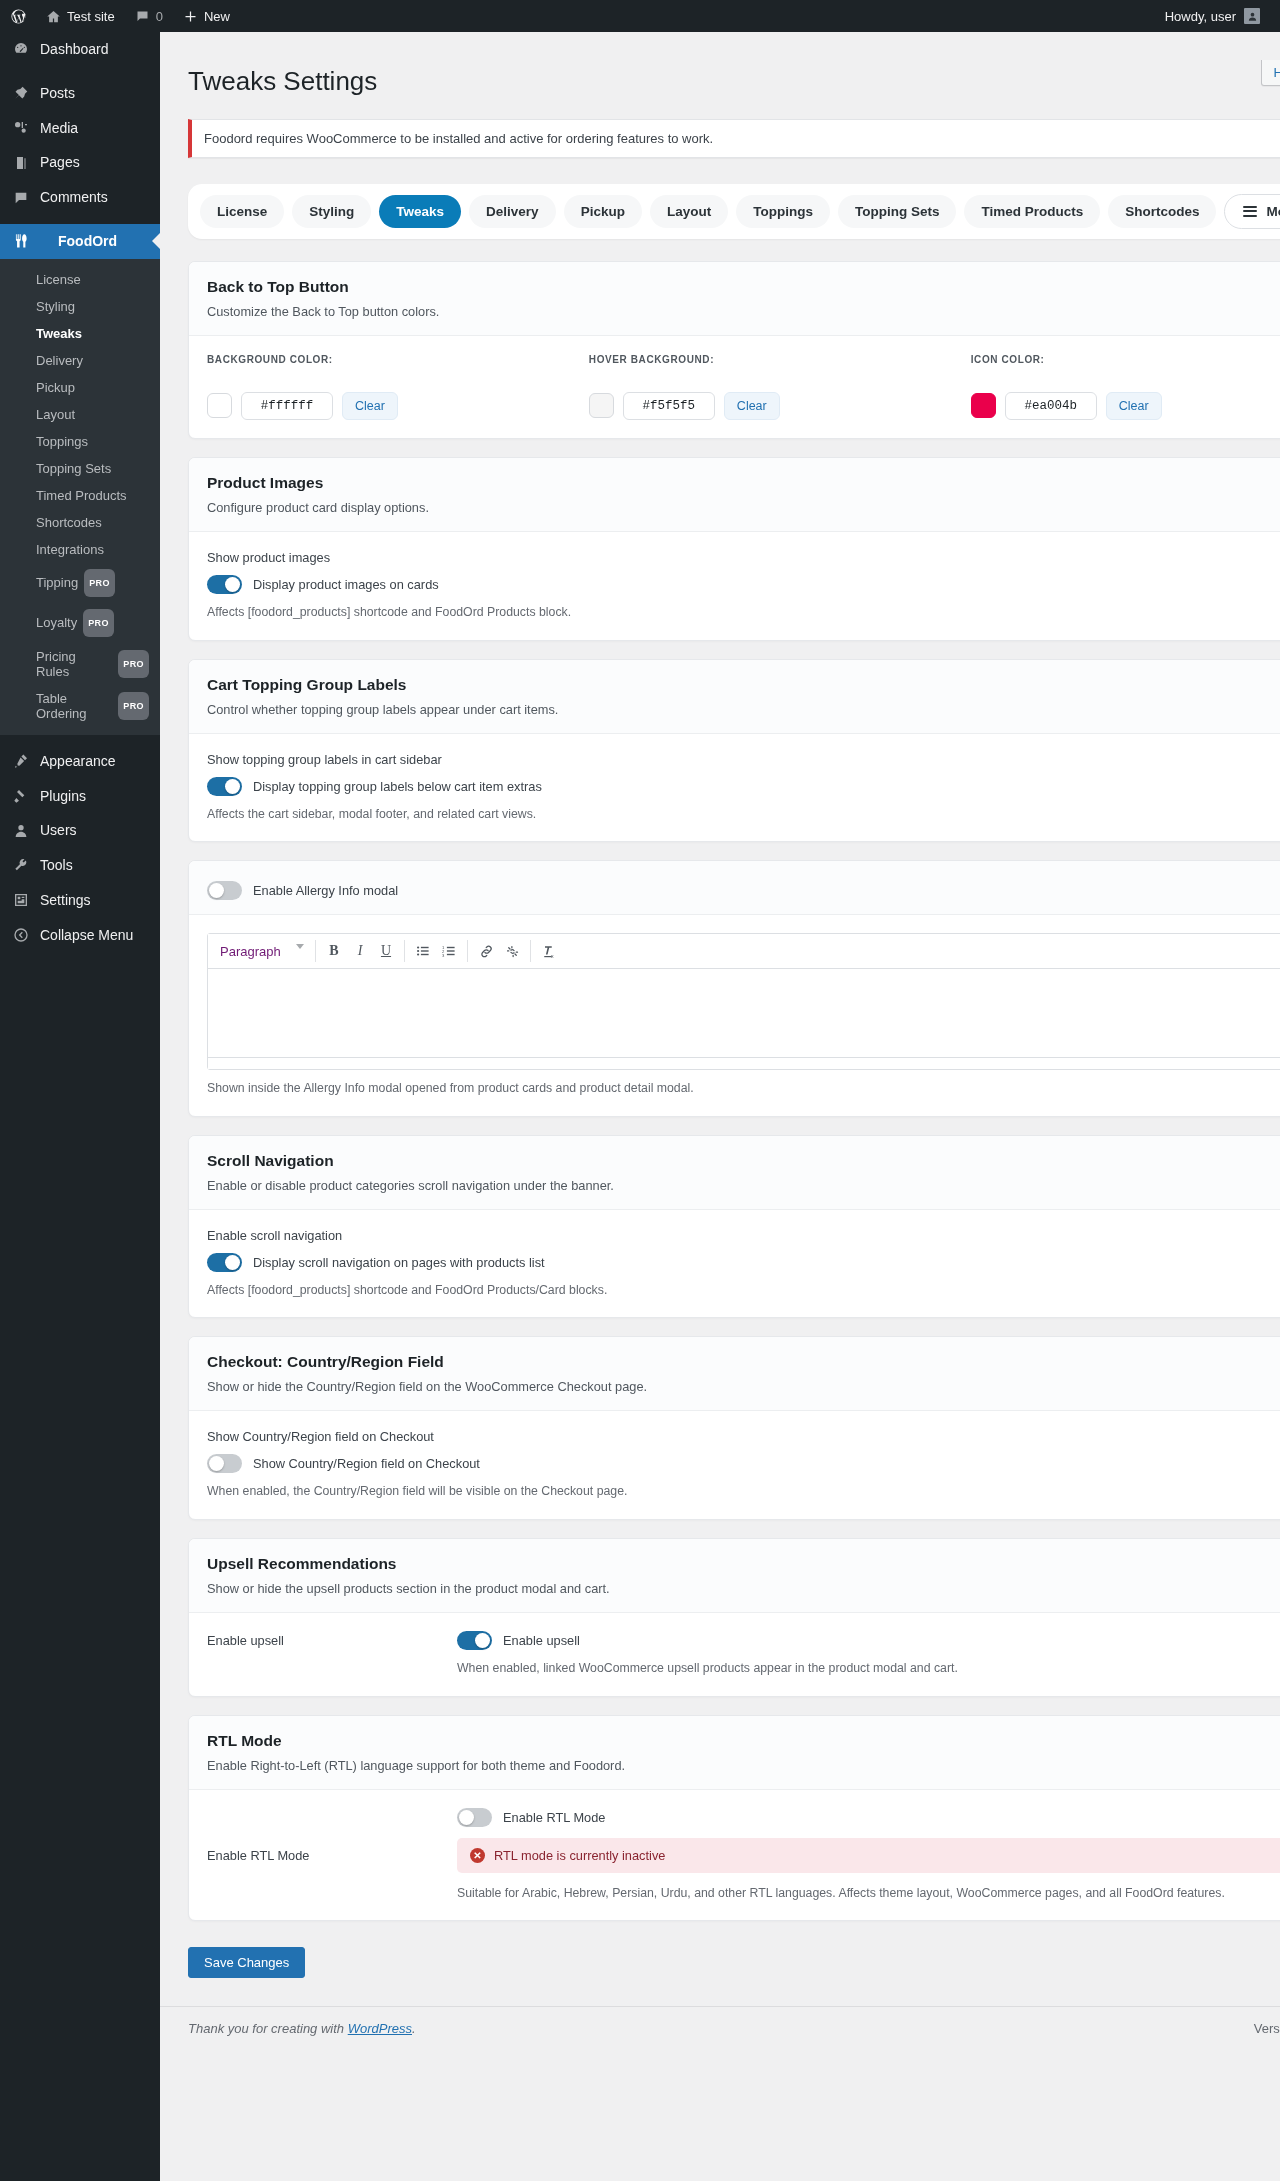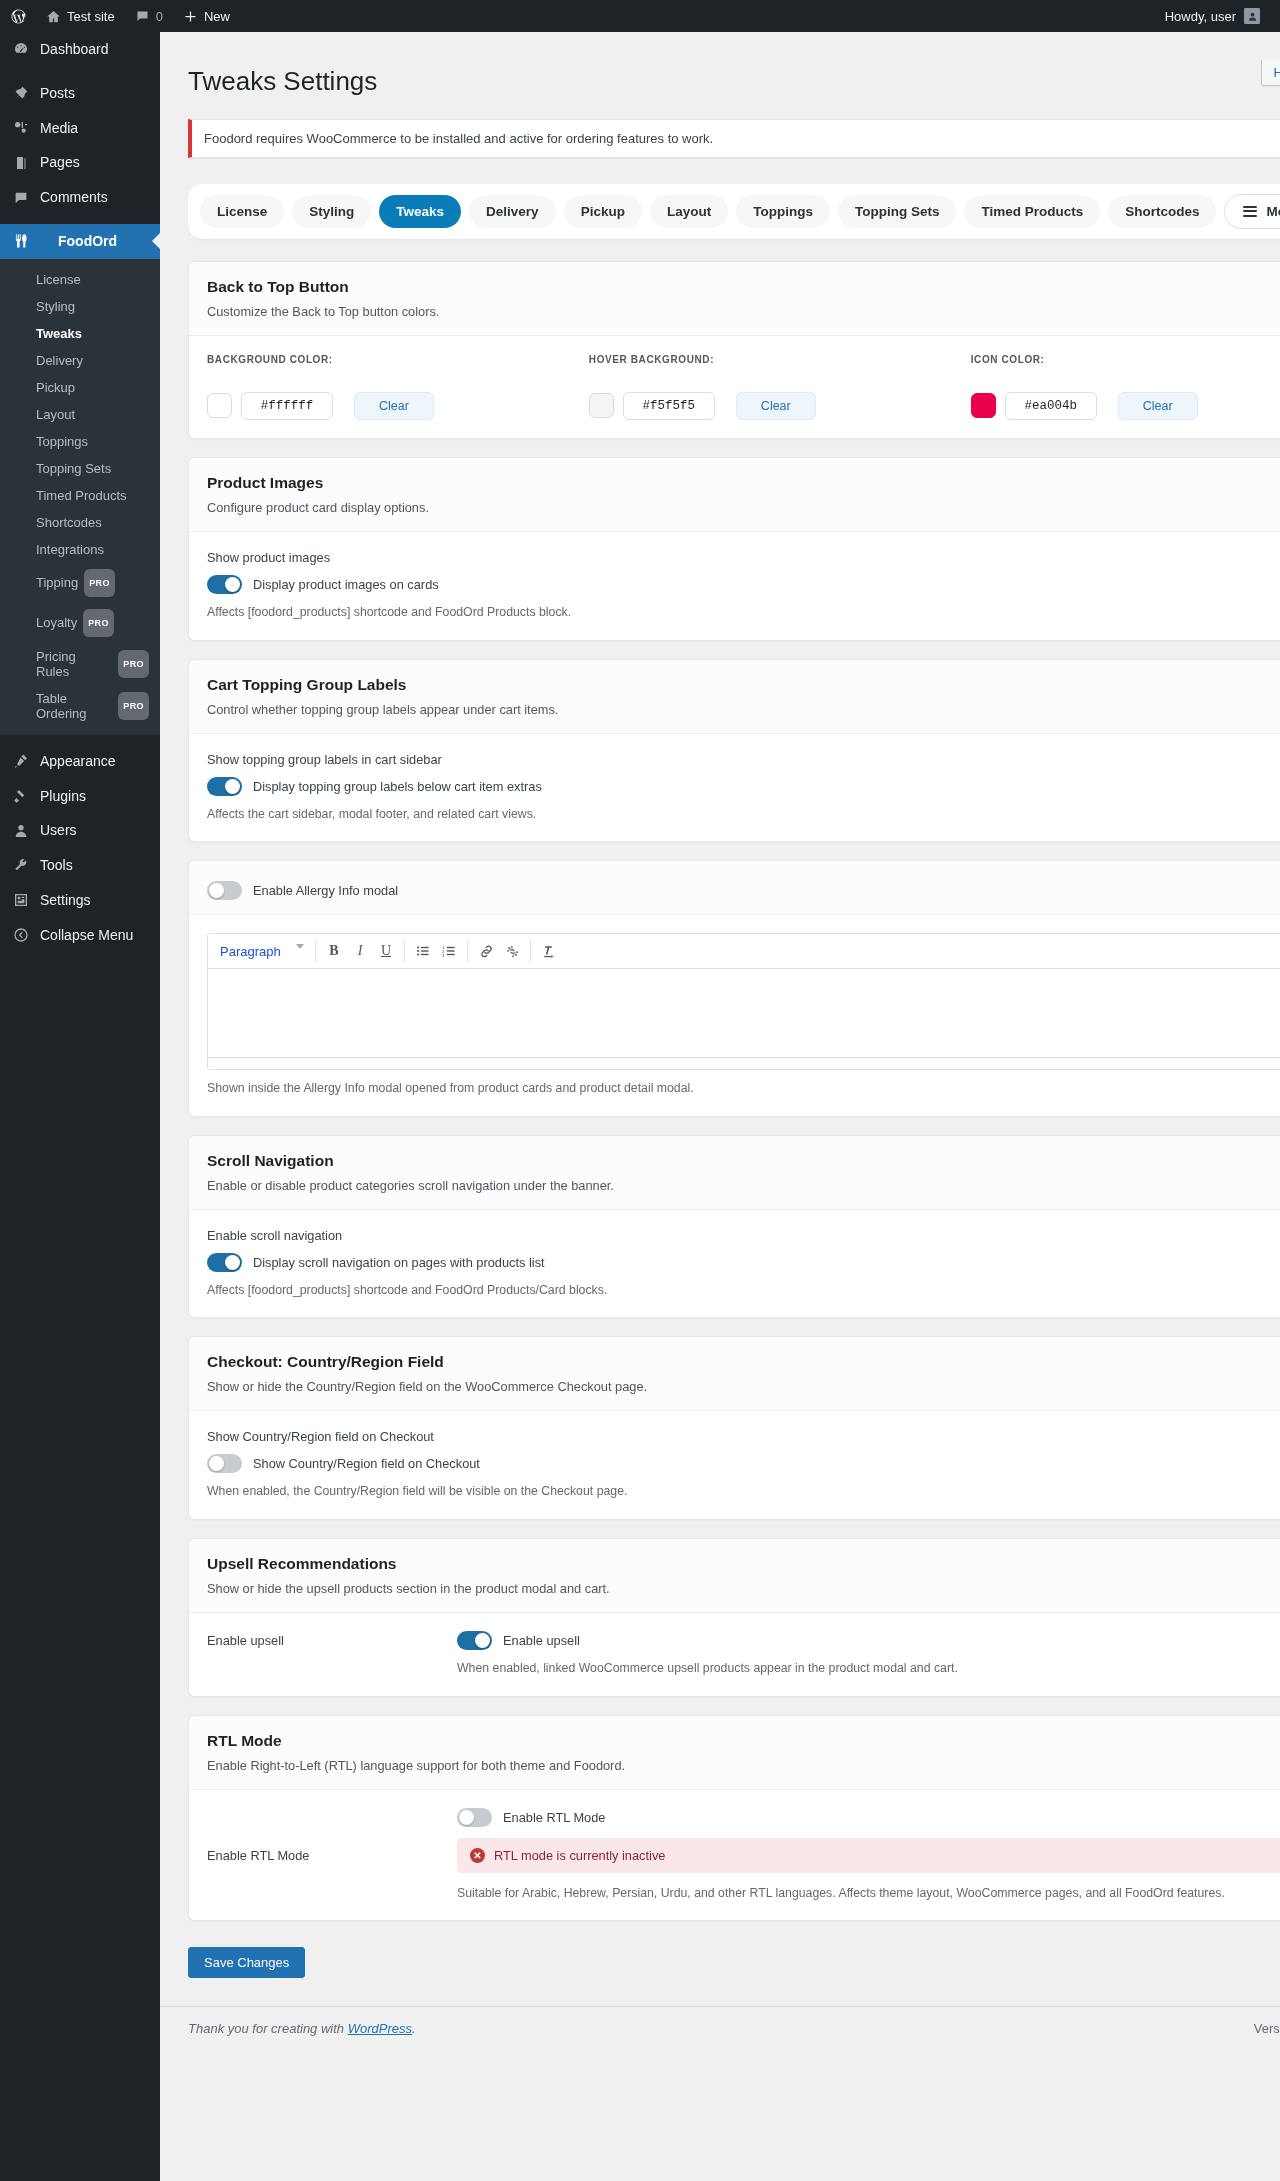--- a/index.html
+++ b/index.html
@@ -132,21 +132,21 @@
   }
   .color-controls { display:flex; align-items:center; gap:9px; }
   .swatch { width:25px; height:25px; border-radius:6px; border:1px solid #d7dade; cursor:pointer; }
   .hexinput {
     width:92px; height:28px; border:1px solid #dcdfe3; border-radius:6px;
     font-family:"Liberation Mono", monospace; font-size:12.5px; color:#1d2327;
     text-align:center; background:#fff; padding:0 6px;
   }
   .clear-btn {
     background:#eef5fb; border:1px solid #e0ebf5; border-radius:6px;
-    color:#2271b1; font-size:12.5px; padding:6px 24px; cursor:pointer;margin-left:12px;
+    color:#2271b1; font-size:12.5px; padding:6px 12px; cursor:pointer;
   }
 
   
   .sub-label { font-size:12.8px; color:#3c434a; margin-bottom:10px; }
   .toggle-line { display:flex; align-items:center; gap:11px; margin-bottom:9px; }
   .switch {
     width:35px; height:19px; border-radius:999px; background:#c8ccd0;
     position:relative; cursor:pointer; flex:0 0 auto;
   }
   .switch.on { background:#1d6fa5; }
@@ -165,21 +165,21 @@
   
   .editor {
     border:1px solid #dcdfe3; border-radius:3px; background:#fff; margin-bottom:9px;
   }
   .editor-toolbar {
     display:flex; align-items:center; gap:0; border-bottom:1px solid #dcdfe3;
     padding:4px 6px; background:#fff;
   }
   .tb-select {
     display:flex; align-items:flex-start; justify-content:space-between;
-    width:96px; font-size:13px; color:#1d4ed8; padding:4px 6px; cursor:pointer;
+    width:96px; font-size:13px; color:#701a75; padding:4px 6px; cursor:pointer;
   }
   .tb-sep { width:1px; height:22px; background:#e0e2e5; margin:0 5px; }
   .tb-btn {
     width:26px; height:26px; display:flex; align-items:center; justify-content:center;
     font-size:14px; color:#50575e; cursor:pointer; border-radius:2px;
   }
   .caret-dn {
     width:0; height:0; border-left:4px solid transparent; border-right:4px solid transparent;
     border-top:5px solid #a7aaad;
   }

